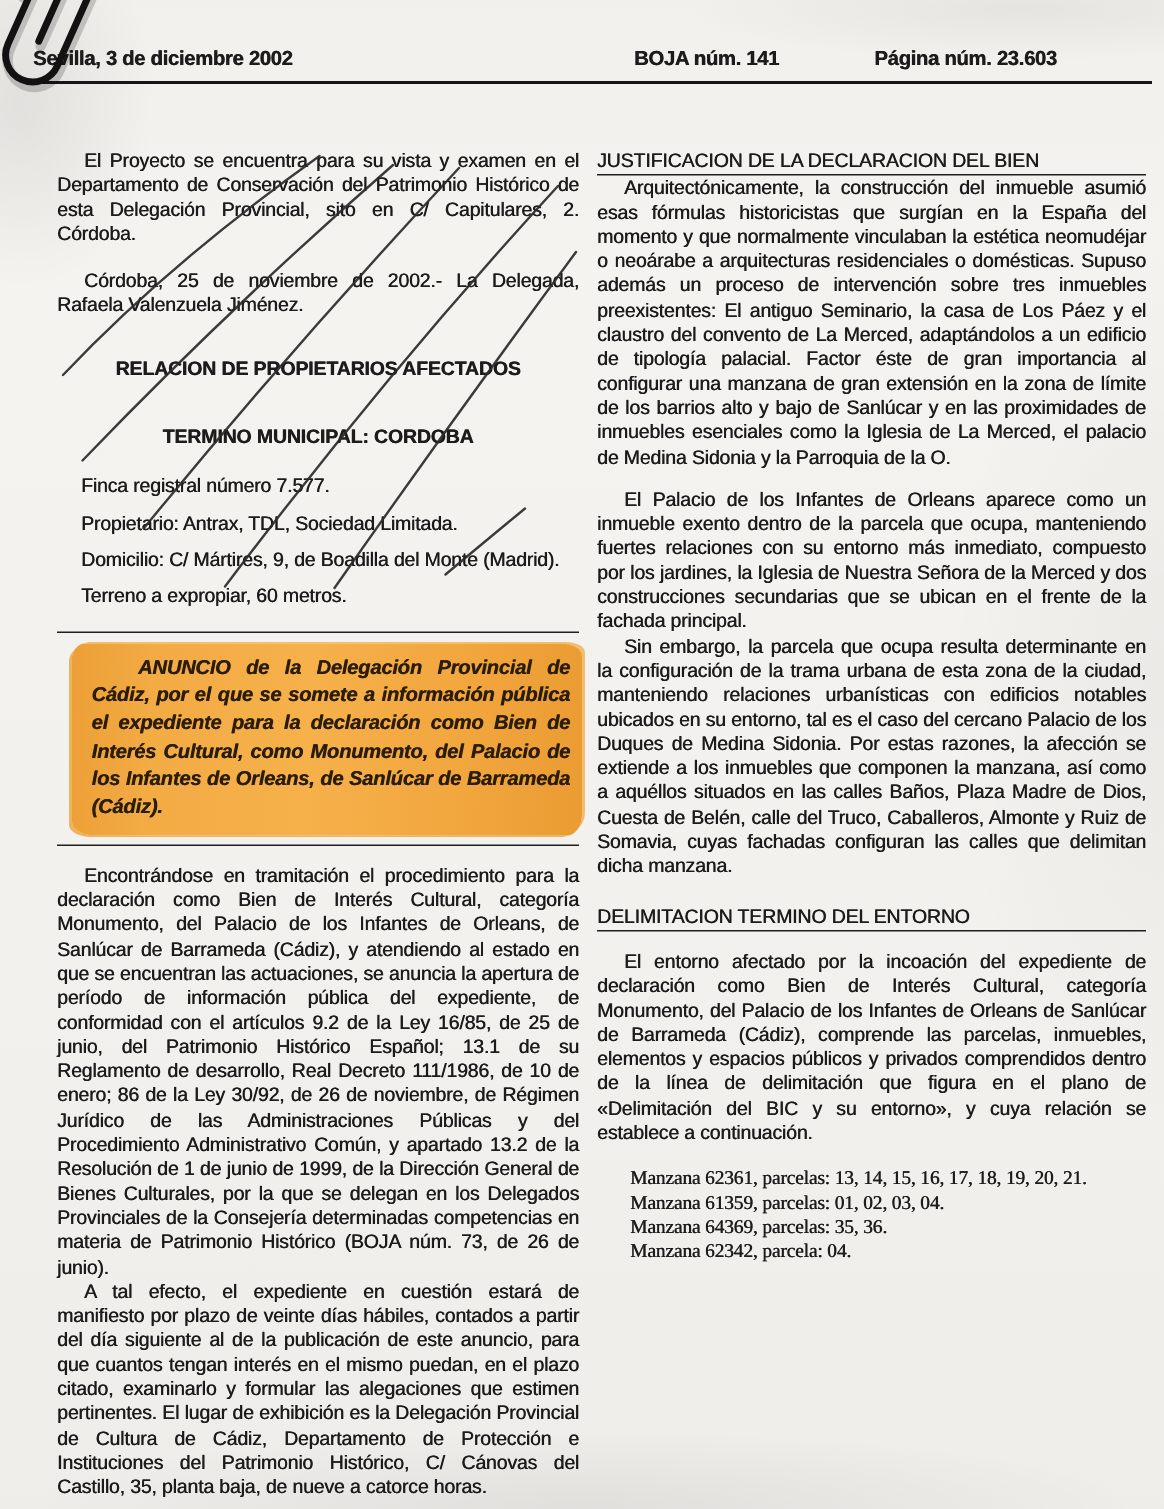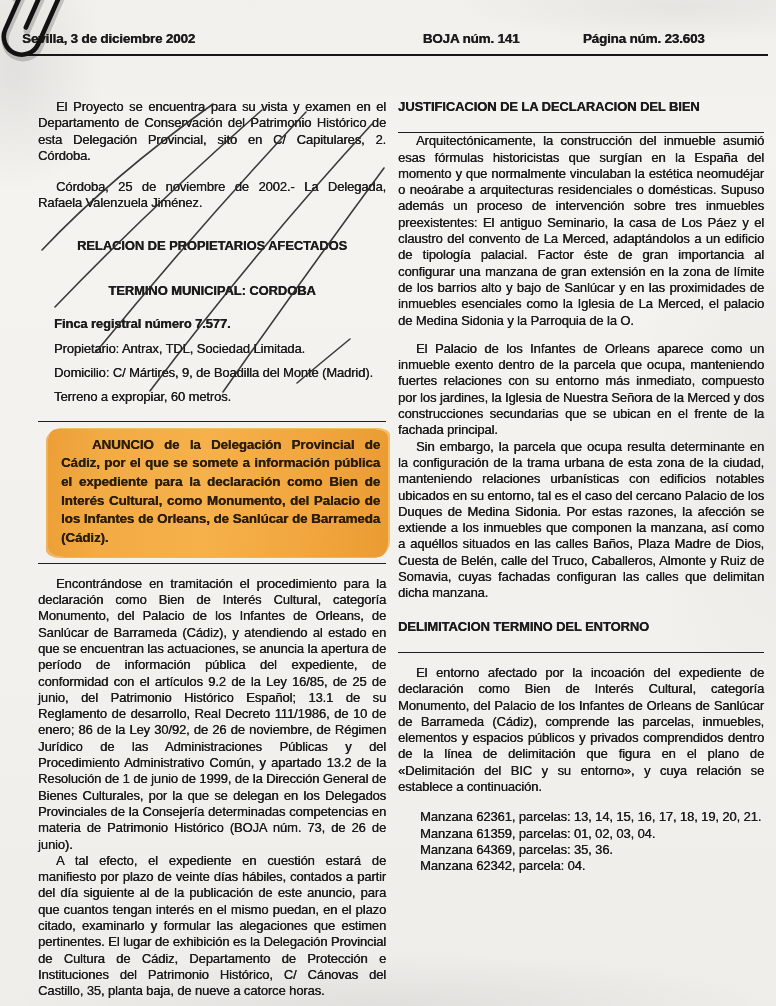--- a/index.html
+++ b/index.html
@@ -36,44 +36,44 @@
   .col-right{left:398px;width:366px;}
   .indent{text-indent:18px;}
   .mt{margin-top:15px !important;}
   .heading-center{
     margin-top:26px !important;
     text-align:center !important;
     font-weight:bold;letter-spacing:-0.1px;
   }
   .heading-center + .heading-center{margin-top:29px !important;}
   .info-line{margin:8px 0 0 16px !important;text-align:left !important;}
-  .info-line.first{margin-top:17px !important;font-weight:bold;}
+  .info-line.first{margin-top:17px !important;}
   .rule{border:none;border-top:1.7px solid #1f1f1f;height:0;margin:15px 0 0;}
   .rule.tight{margin-top:6px;}
   
   .highlight-block{
     margin:7px -2px 0 10px !important;
     padding:7px 8px 9px 13px;
-    font-weight:bold;
+    font-style:italic;font-weight:bold;
     font-size:13.4px;line-height:18.7px;
     text-indent:31px;
     color:#2b1d08;
     background:linear-gradient(93deg,#ec9f36 0%,#f3ab44 16%,#f6b14b 46%,#f2a63e 76%,#ea9c32 100%);
     border-radius:9px 14px 10px 16px / 10px 8px 14px 9px;
     box-shadow:-3px 2px 0 -1px rgba(234,158,50,0.75), 3px -2px 0 -1px rgba(240,166,56,0.7);
   }
   
   .rheading{
-    font-weight:bold;text-align:left !important;
+    font-weight:normal;text-align:left !important;
     letter-spacing:-0.1px;
     border-bottom:1.8px solid #1f1f1f;
-    padding-bottom:17px;
+    padding-bottom:1px;
   }
   .rheading.later{margin-top:17px !important;}
-  .manzana-group{margin-top:14px;}
+  .manzana-group{margin-top:14px;font-family:Liberation Serif, serif;}
   .manzana{text-indent:22px;text-align:left !important;}
   
   .strikes,.paperclip{position:absolute;pointer-events:none;}
   .strikes{left:0;top:0;}
   .paperclip{left:-28px;top:-150px;}
 </style>
 </head>
 <body>
 
 <div class="page">

